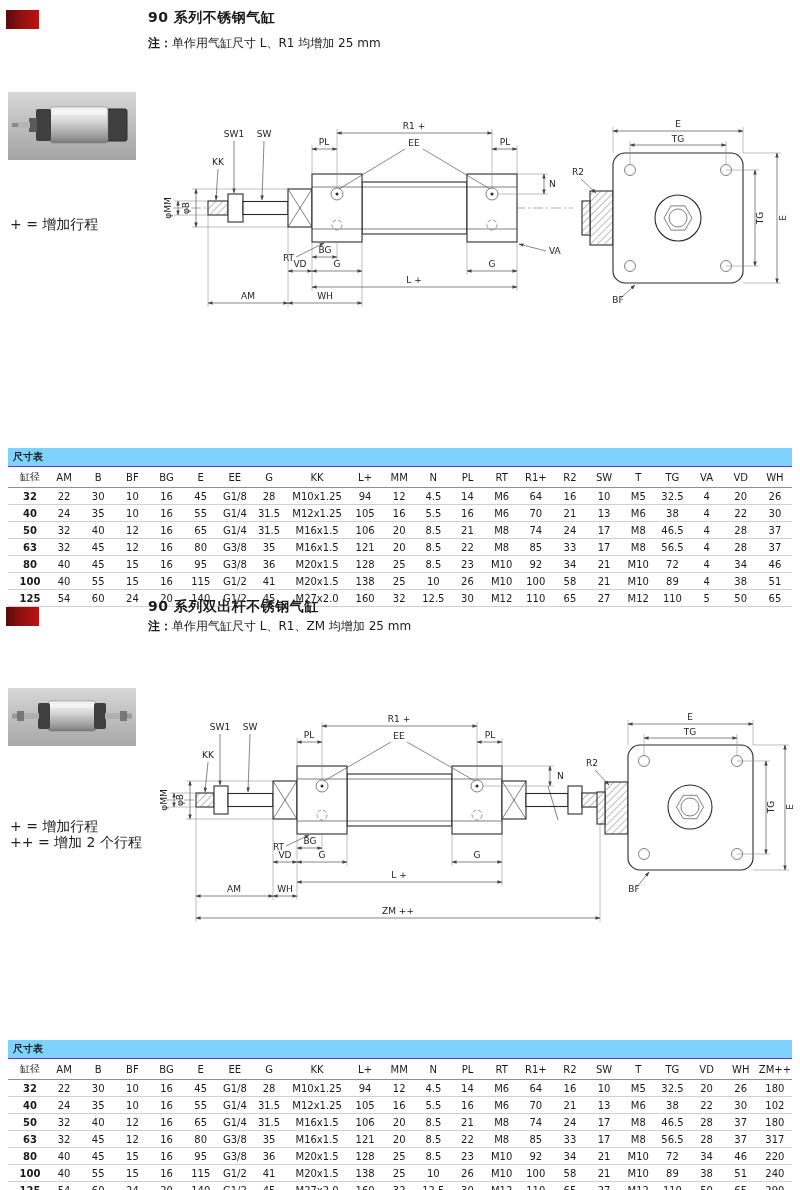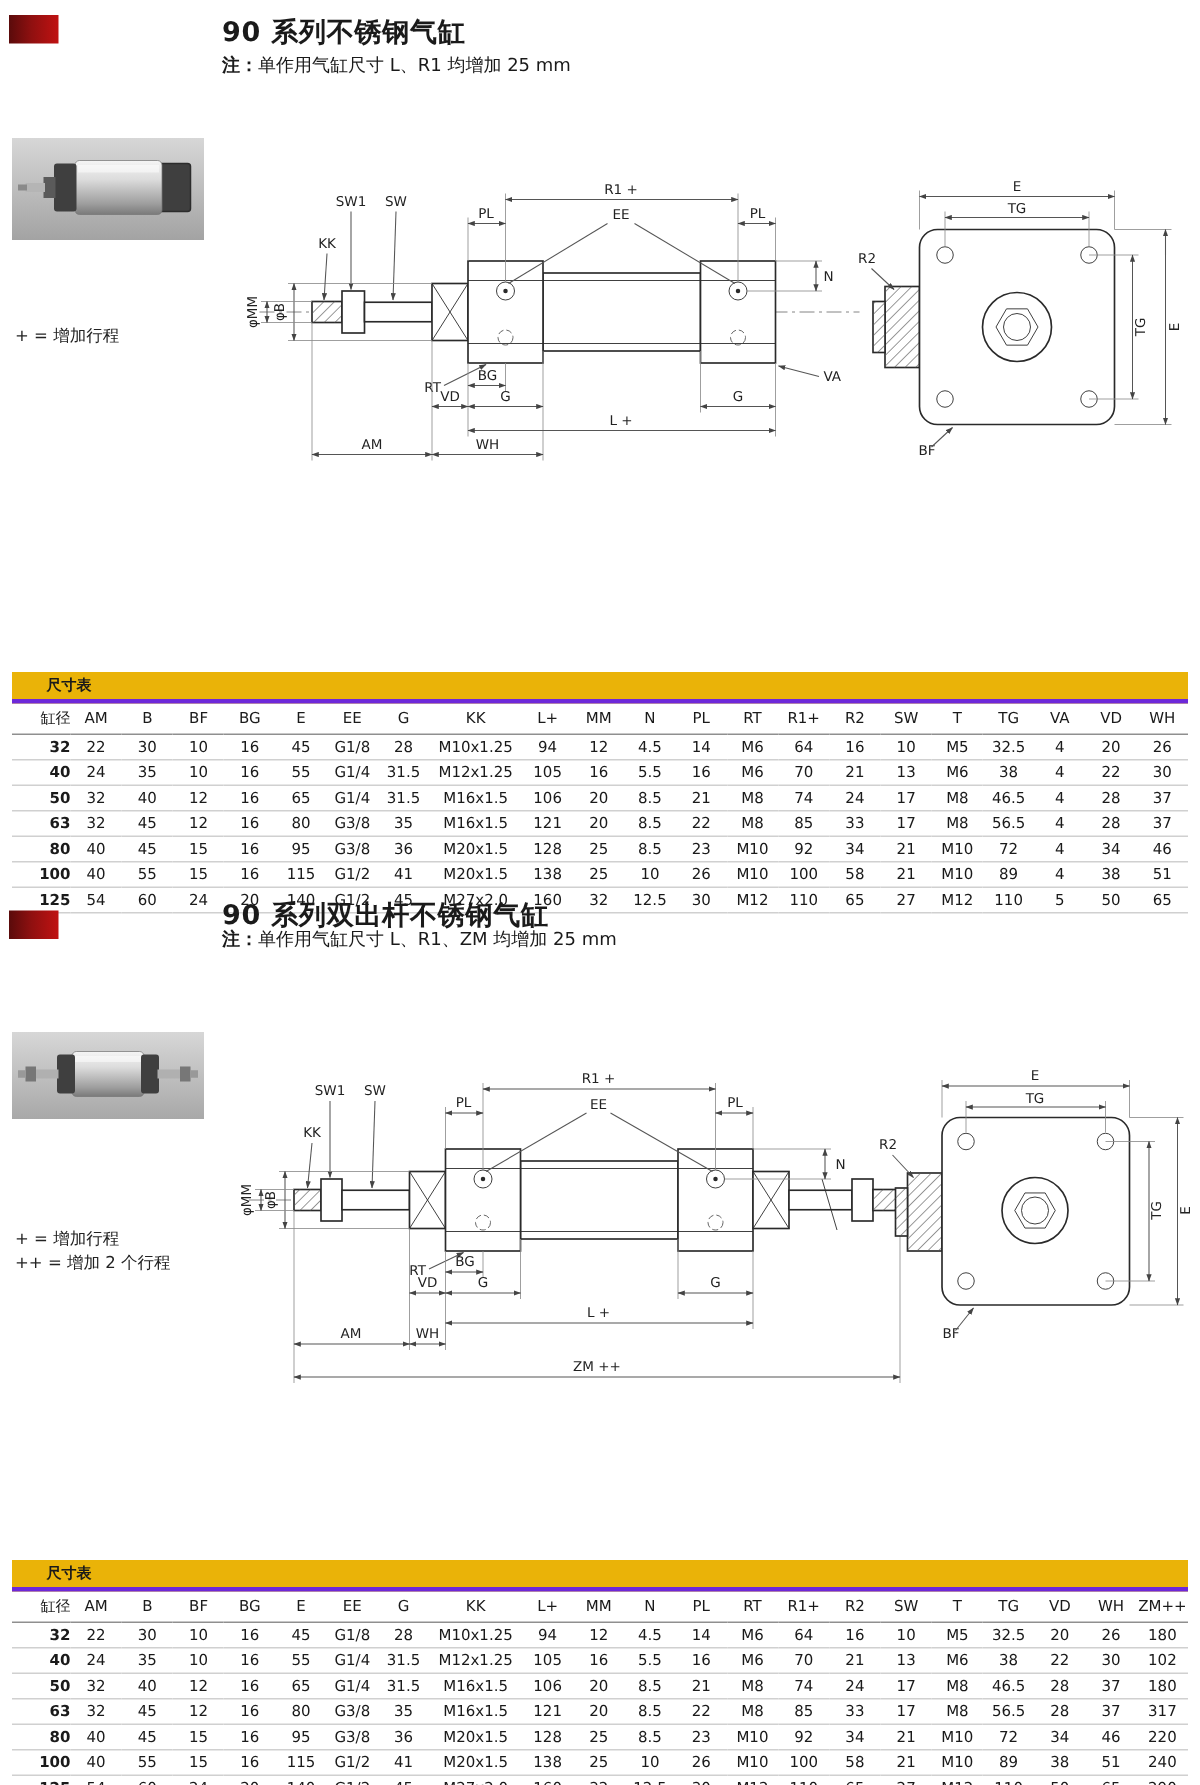--- a/index.html
+++ b/index.html
@@ -1,28 +1,28 @@
 <!DOCTYPE html>
 <html><head>
 <meta charset="utf-8">
 <style>
   html,body{margin:0;padding:0;width:800px;height:1190px;overflow:hidden;background:#ffffff;
     font-family:"DejaVu Sans","Liberation Sans",sans-serif;color:#1a1a1a;position:relative;}
   .abs{position:absolute;}
   .badge{width:33px;height:19px;background:linear-gradient(90deg,#5a0b0b 0%,#8f1010 45%,#c01212 100%);}
-  .sec-title{font-size:18px;font-weight:700;letter-spacing:.5px;text-align:center;}
+  .sec-title{font-size:14px;font-weight:700;letter-spacing:.5px;text-align:center;}
   .note{font-size:12px;}
   .note b{font-weight:700;}
-  .stroke-note{font-size:11px;color:#222;text-align:right;}
+  .stroke-note{font-size:14px;color:#222;text-align:right;}
   .tbl-wrap{width:784px;}
-  .tbl-cap{background:#eab308;font-size:10px;font-weight:700;padding:2px 23px;border-bottom:3px solid #6d28d9;}
+  .tbl-cap{background:#7dd3fc;font-size:10px;font-weight:700;padding:2px 5px;border-bottom:1px solid #6d28d9;}
   table{width:100%;border-collapse:collapse;table-layout:fixed;font-size:10px;}
   th,td{text-align:center;padding:2.5px 0;border-bottom:1px solid #d0d0d0;white-space:nowrap;overflow:hidden;}
   thead th{font-weight:400;border-bottom:1px solid #8f8f8f;padding:3px 0;}
-  th:first-child,td:first-child{text-align:right;padding-left:5px;width:34px;}
+  th:first-child,td:first-child{text-align:center;padding-left:5px;width:34px;}
   td:first-child{font-weight:700;}
   th:nth-child(9),td:nth-child(9){width:62px;}
   th:nth-child(10),td:nth-child(10){width:34px;}
   
   svg text{font-size:9px;fill:#222;text-anchor:middle;font-family:"DejaVu Sans",sans-serif;}
   svg text.ta-s{text-anchor:start;}
   svg text.ta-e{text-anchor:end;}
   .part{fill:#ffffff;stroke:#2a2a2a;stroke-width:1.1;}
   .thin{stroke:#2a2a2a;stroke-width:0.6;fill:none;}
   .dash{stroke:#555;stroke-width:0.6;fill:none;stroke-dasharray:4 2;}

